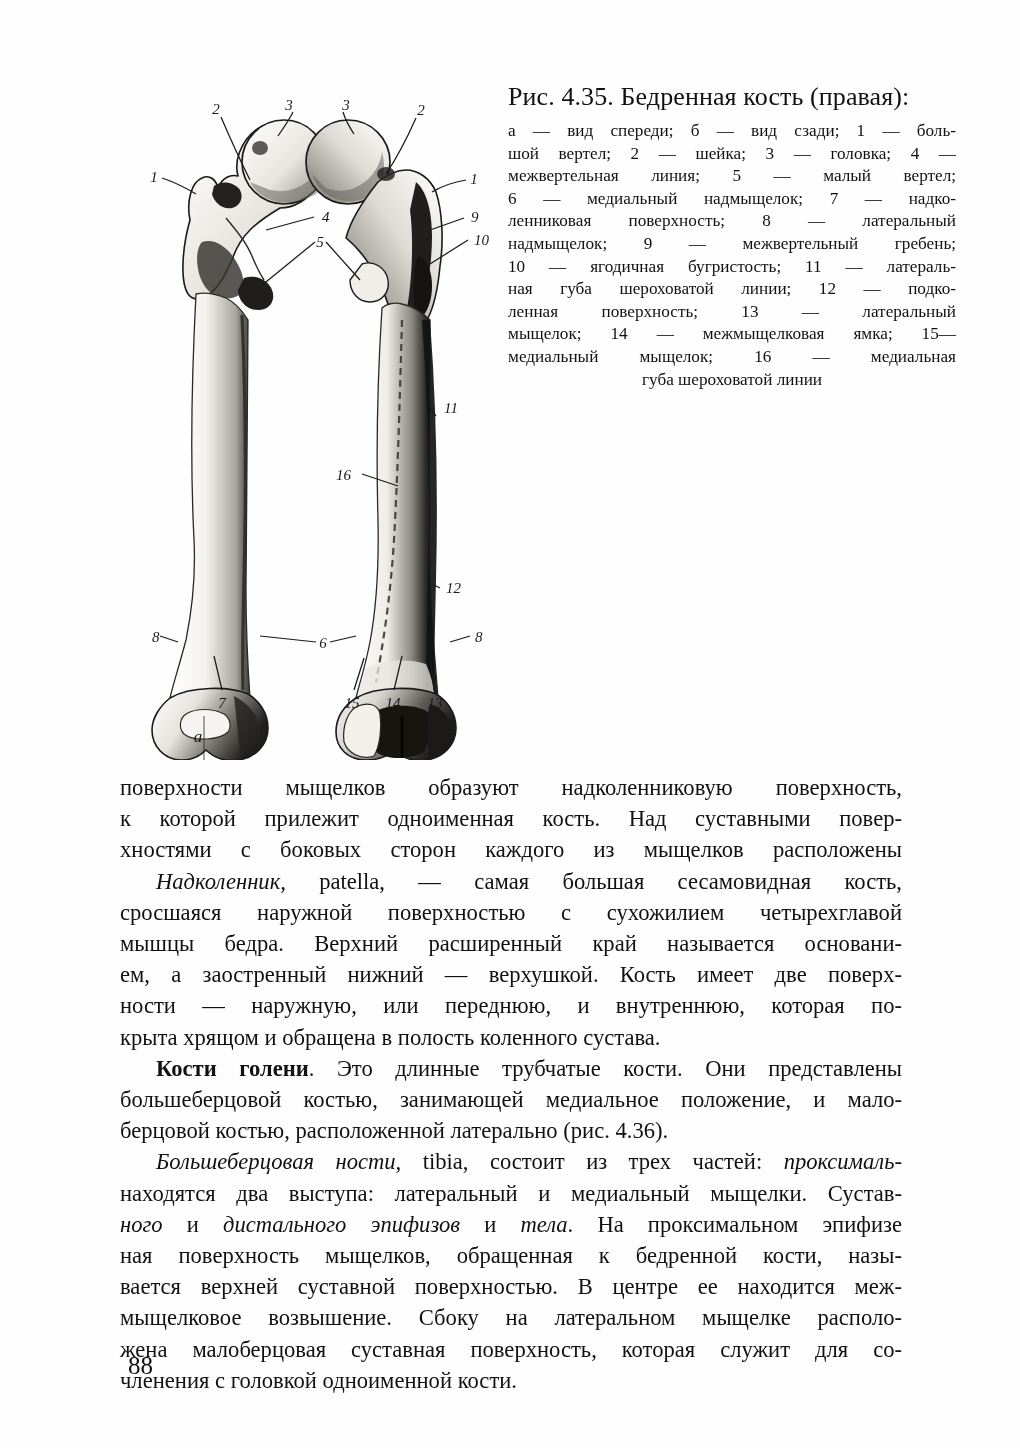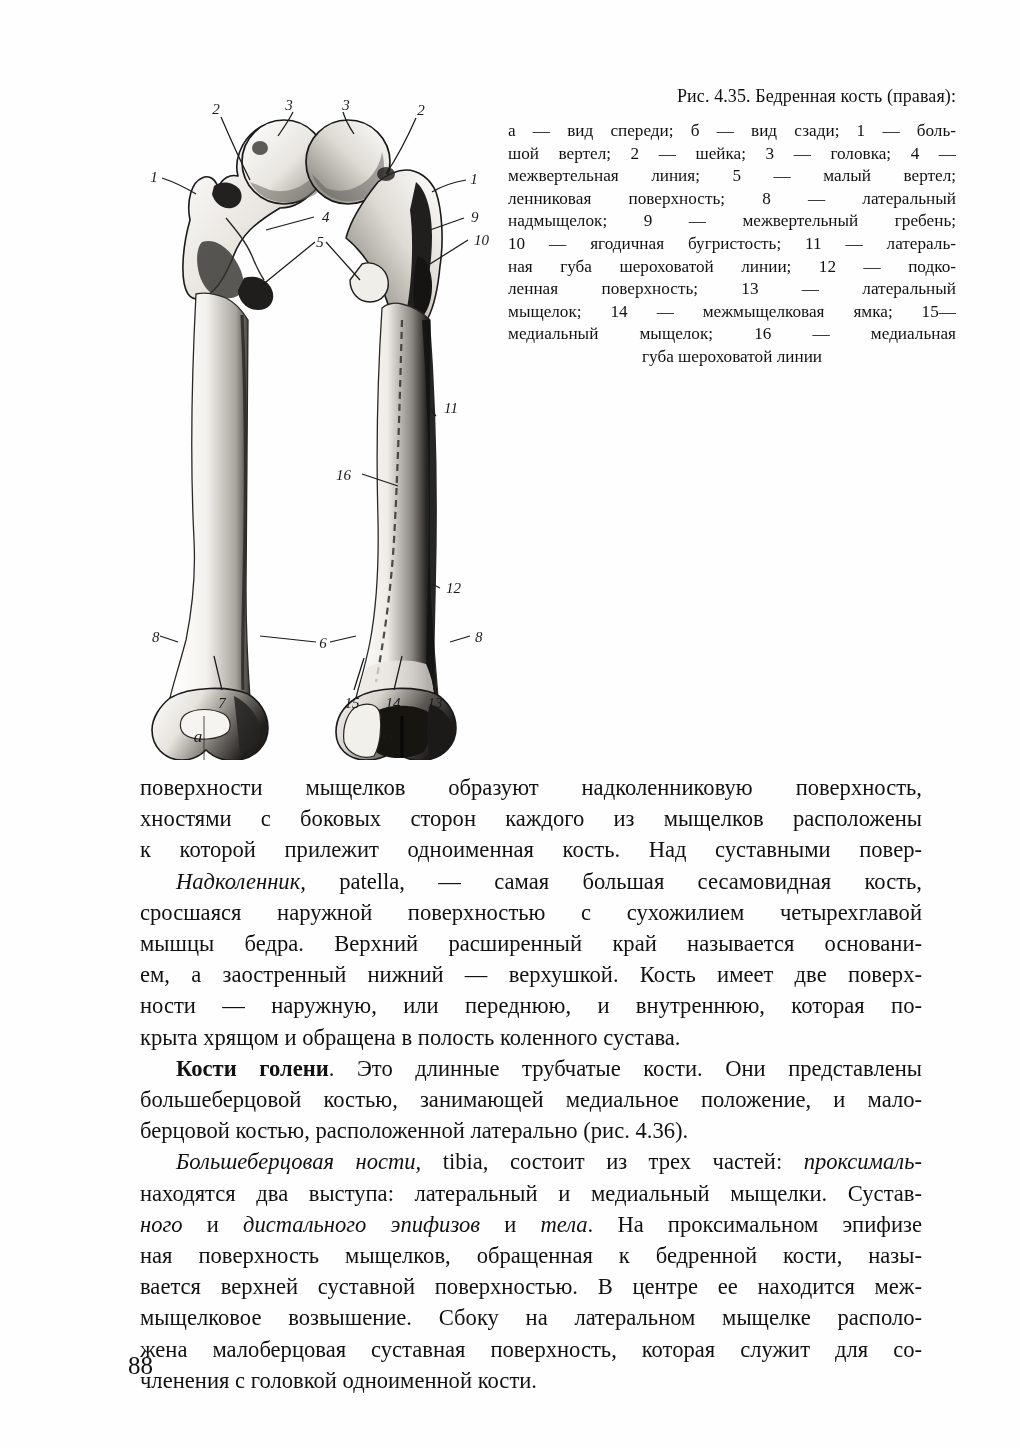--- a/index.html
+++ b/index.html
@@ -40,39 +40,39 @@
   }
   .figure-image svg { display: block; }
 
   .fig-caption {
     position: absolute;
     left: 378px;
     top: 14px;
     width: 448px;
   }
   .fig-caption-title {
-    font-size: 18px;
+    font-size: 26px;
     line-height: 25px;
-    text-align: right;
+    text-align: left;
     letter-spacing: 0.1px;
     white-space: nowrap;
   }
   .fig-caption-body {
     font-size: 17.2px;
     line-height: 22.6px;
     text-align: justify;
     text-align-last: center;
     margin-top: 11px;
     hyphens: manual;
   }
 
   
   .body-text {
     position: absolute;
-    left: 140px;
+    left: 120px;
     top: 772px;
     width: 782px;
     font-size: 22.6px;
     line-height: 31.2px;
     text-align: justify;
   }
   .body-text p {
     margin: 0;
     text-indent: 36px;
     text-align: justify;
@@ -311,38 +311,39 @@
         </g>
       </svg>
     </div>
 
     <div class="fig-caption">
       <div class="fig-caption-title">Рис. 4.35. Бедренная кость (правая):</div>
       <div class="fig-caption-body">
         <span class="jline">а — вид спереди; б — вид сзади; 1 — боль-</span>
         <span class="jline">шой вертел; 2 — шейка; 3 — головка; 4 —</span>
         <span class="jline">межвертельная линия; 5 — малый вертел;</span>
+        <span class="jline">6 — медиальный надмыщелок; 7 — надко-</span>
         <span class="jline">ленниковая поверхность; 8 — латеральный</span>
         <span class="jline">надмыщелок; 9 — межвертельный гребень;</span>
         <span class="jline">10 — ягодичная бугристость; 11 — латераль-</span>
         <span class="jline">ная губа шероховатой линии; 12 — подко-</span>
         <span class="jline">ленная поверхность; 13 — латеральный</span>
         <span class="jline">мыщелок; 14 — межмыщелковая ямка; 15—</span>
         <span class="jline">медиальный мыщелок; 16 — медиальная</span>
         <span class="jline last" style="text-align-last:center">губа шероховатой линии</span>
       </div>
     </div>
   </div>
 
   <div class="body-text">
 
     <p class="noindent">
       <span class="jline">поверхности мыщелков образуют надколенниковую поверхность,</span>
+      <span class="jline">к которой прилежит одноименная кость. Над суставными повер-</span>
       <span class="jline">хностями с боковых сторон каждого из мыщелков расположены</span>
-      <span class="jline">к которой прилежит одноименная кость. Над суставными повер-</span>
     </p>
 
     <p class="noindent">
       <span class="jline indent"><i>Надколенник,</i> patella, — самая большая сесамовидная кость,</span>
       <span class="jline">сросшаяся наружной поверхностью с сухожилием четырехглавой</span>
       <span class="jline">мышцы бедра. Верхний расширенный край называется основани-</span>
       <span class="jline">ем, а заостренный нижний — верхушкой. Кость имеет две поверх-</span>
       <span class="jline">ности — наружную, или переднюю, и внутреннюю, которая по-</span>
       <span class="jline last">крыта хрящом и обращена в полость коленного сустава.</span>
     </p>

